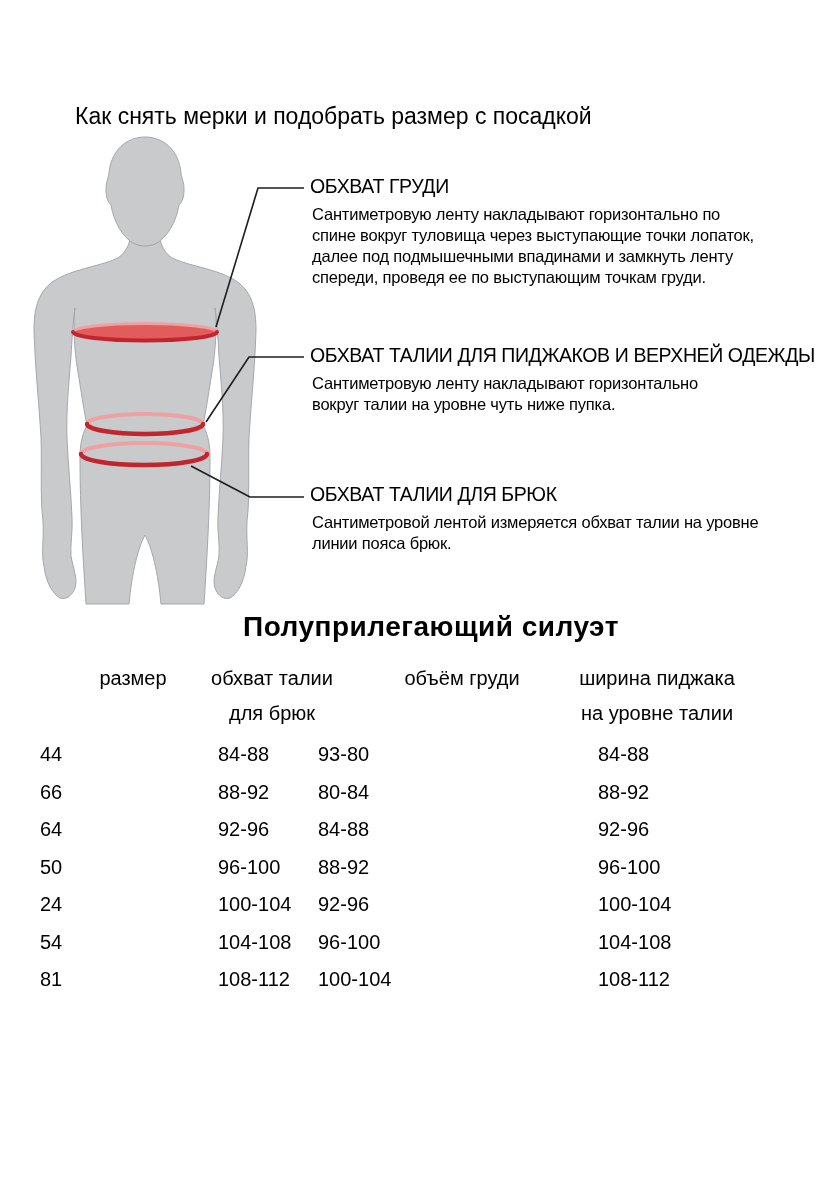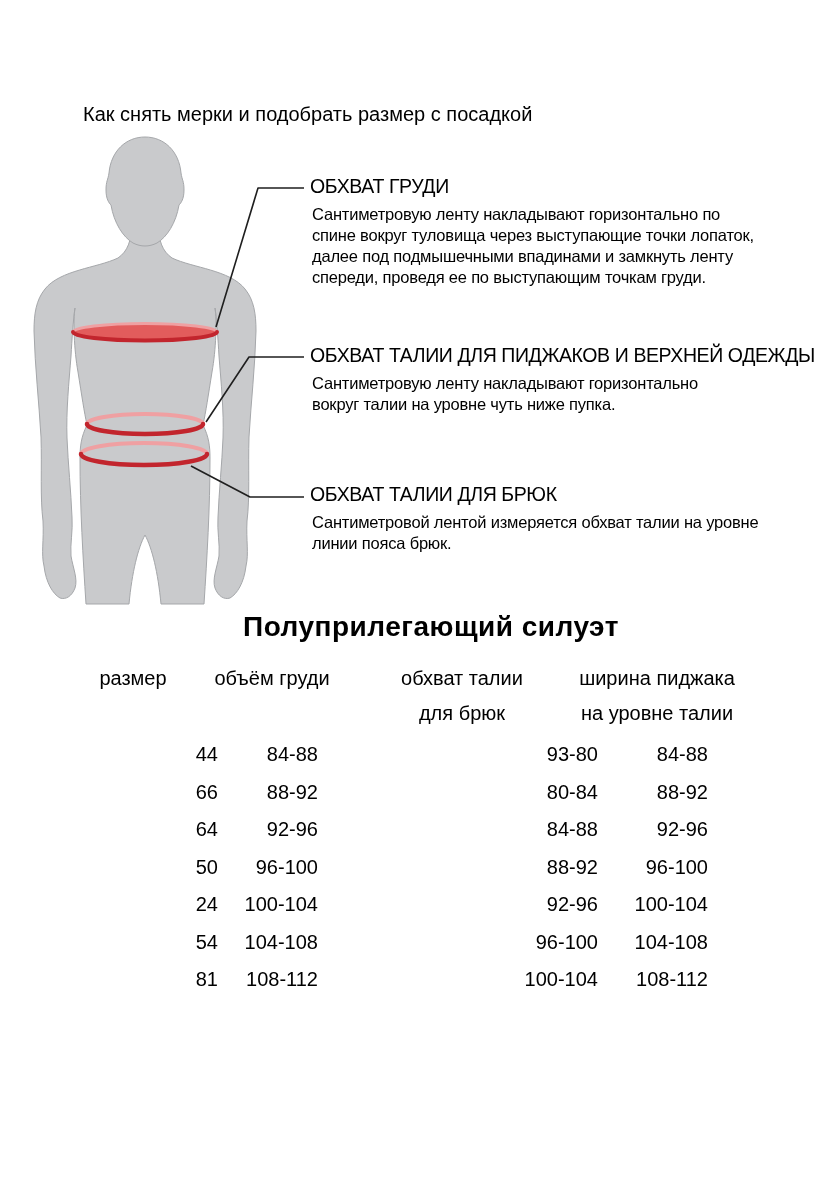--- a/index.html
+++ b/index.html
@@ -5,22 +5,22 @@
   html,body{margin:0;padding:0;background:#fff;}
   .page{
     position:relative;
     width:825px;height:1200px;
     background:#fff;
     font-family:"Liberation Sans","DejaVu Sans",sans-serif;
     color:#000;
     overflow:hidden;
   }
   .page-title{
-    position:absolute;left:83px;top:84px;
-    font-size:20px;font-weight:400;line-height:34px;
+    position:absolute;left:75px;top:84px;
+    font-size:23px;font-weight:400;line-height:34px;
     white-space:nowrap;letter-spacing:0;
   }
   .figure-wrap{position:absolute;left:0;top:120px;width:320px;height:492px;}
   .callout{position:absolute;width:520px;}
   .callout h2{
     margin:0;font-size:19.5px;font-weight:400;letter-spacing:-0.4px;
     white-space:nowrap;line-height:24px;
   }
   .callout p{
     margin:6px 0 0 2px;font-size:16.5px;line-height:21px;
@@ -38,21 +38,21 @@
     display:grid;
     grid-template-columns:178px 100px 280px 110px;
     grid-template-rows:75px repeat(7,37.5px);
     font-size:20px;
   }
   .size-table .th{
     text-align:center;line-height:35px;white-space:pre;
     justify-self:center;align-self:start;margin-left:8px;
   }
   .size-table .td{
-    text-align:right;line-height:37.5px;white-space:nowrap;
+    text-align:left;line-height:37.5px;white-space:nowrap;
     justify-self:stretch;
   }
 </style>
 </head>
 <body>
 
 <div class="page">
 
   <h1 class="page-title">Как снять мерки и подобрать размер с посадкой</h1>
 
@@ -113,23 +113,23 @@
   <section class="callout s3">
     <h2>ОБХВАТ ТАЛИИ ДЛЯ БРЮК</h2>
     <p>Сантиметровой лентой измеряется обхват талии на уровне
 линии пояса брюк.</p>
   </section>
 
   <div class="table-title">Полуприлегающий силуэт</div>
 
   <div class="size-table">
       <div class="th">размер</div>
-      <div class="th">объём груди</div>
       <div class="th">обхват талии
 для брюк</div>
+      <div class="th">объём груди</div>
       <div class="th">ширина пиджака
 на уровне талии</div>
       <div class="td">44</div>
       <div class="td">84-88</div>
       <div class="td">93-80</div>
       <div class="td">84-88</div>
       <div class="td">66</div>
       <div class="td">88-92</div>
       <div class="td">80-84</div>
       <div class="td">88-92</div>

